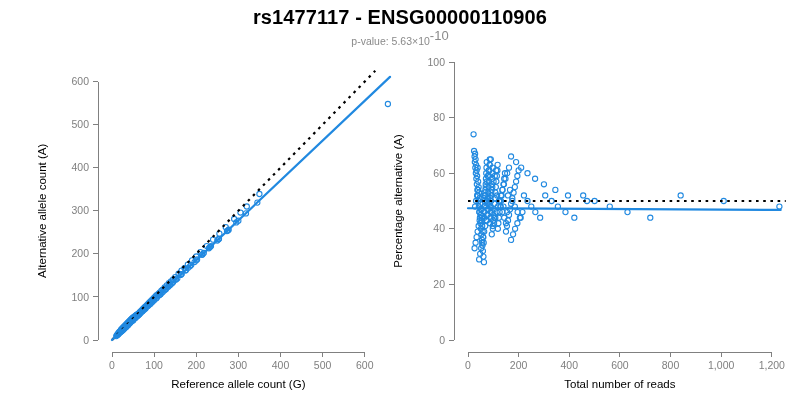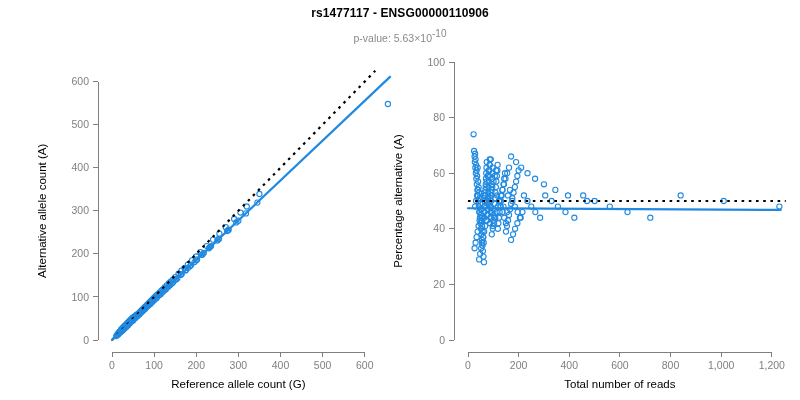--- a/index.html
+++ b/index.html
@@ -4,27 +4,27 @@
 <style>
   html,body{margin:0;padding:0;}
   body{
     width:800px;height:400px;background:#ffffff;
     font-family:"Liberation Sans", sans-serif;
     overflow:hidden;
   }
   #figure{position:relative;width:800px;height:400px;}
   .title{
     position:absolute;left:0;top:6px;width:800px;text-align:center;
-    font-size:12px;font-weight:bold;color:#000000;letter-spacing:.1px;
+    font-size:20px;font-weight:bold;color:#000000;letter-spacing:.1px;
   }
   .subtitle{
     position:absolute;left:0;top:28px;width:800px;text-align:center;
     font-size:10.5px;color:#8a8a8a;
   }
-  .subtitle sup{font-size:10px;vertical-align:super;}
+  .subtitle sup{font-size:13px;vertical-align:super;}
   svg{position:absolute;left:0;top:0;}
   text{font-family:"Liberation Sans", sans-serif;}
   .ticklabel{font-size:10.5px;fill:#7f7f7f;}
   .axistitle{font-size:11.5px;fill:#000000;}
   .axisline{stroke:#808080;stroke-width:1;fill:none;shape-rendering:crispEdges;}
   .pt{fill:none;stroke-width:1.1;}
   .fitline{fill:none;stroke-width:2.2;stroke-linecap:round;}
   .refline{fill:none;stroke:#000000;stroke-width:2.2;stroke-linecap:butt;stroke-dasharray:2.6 4.6;}
 </style>
 </head>

